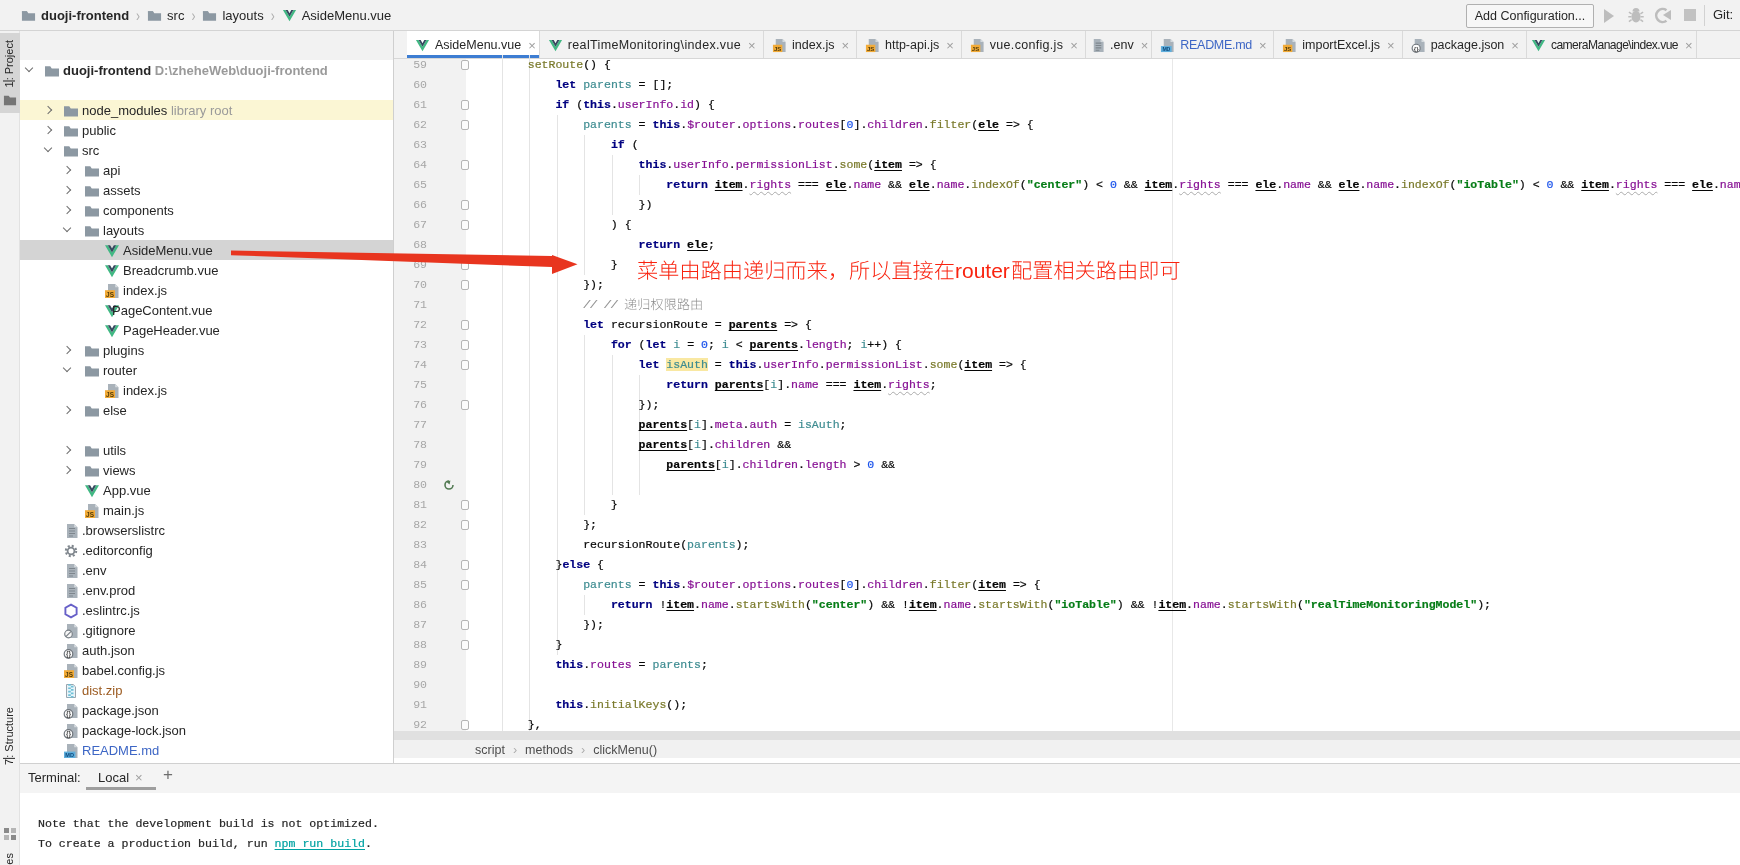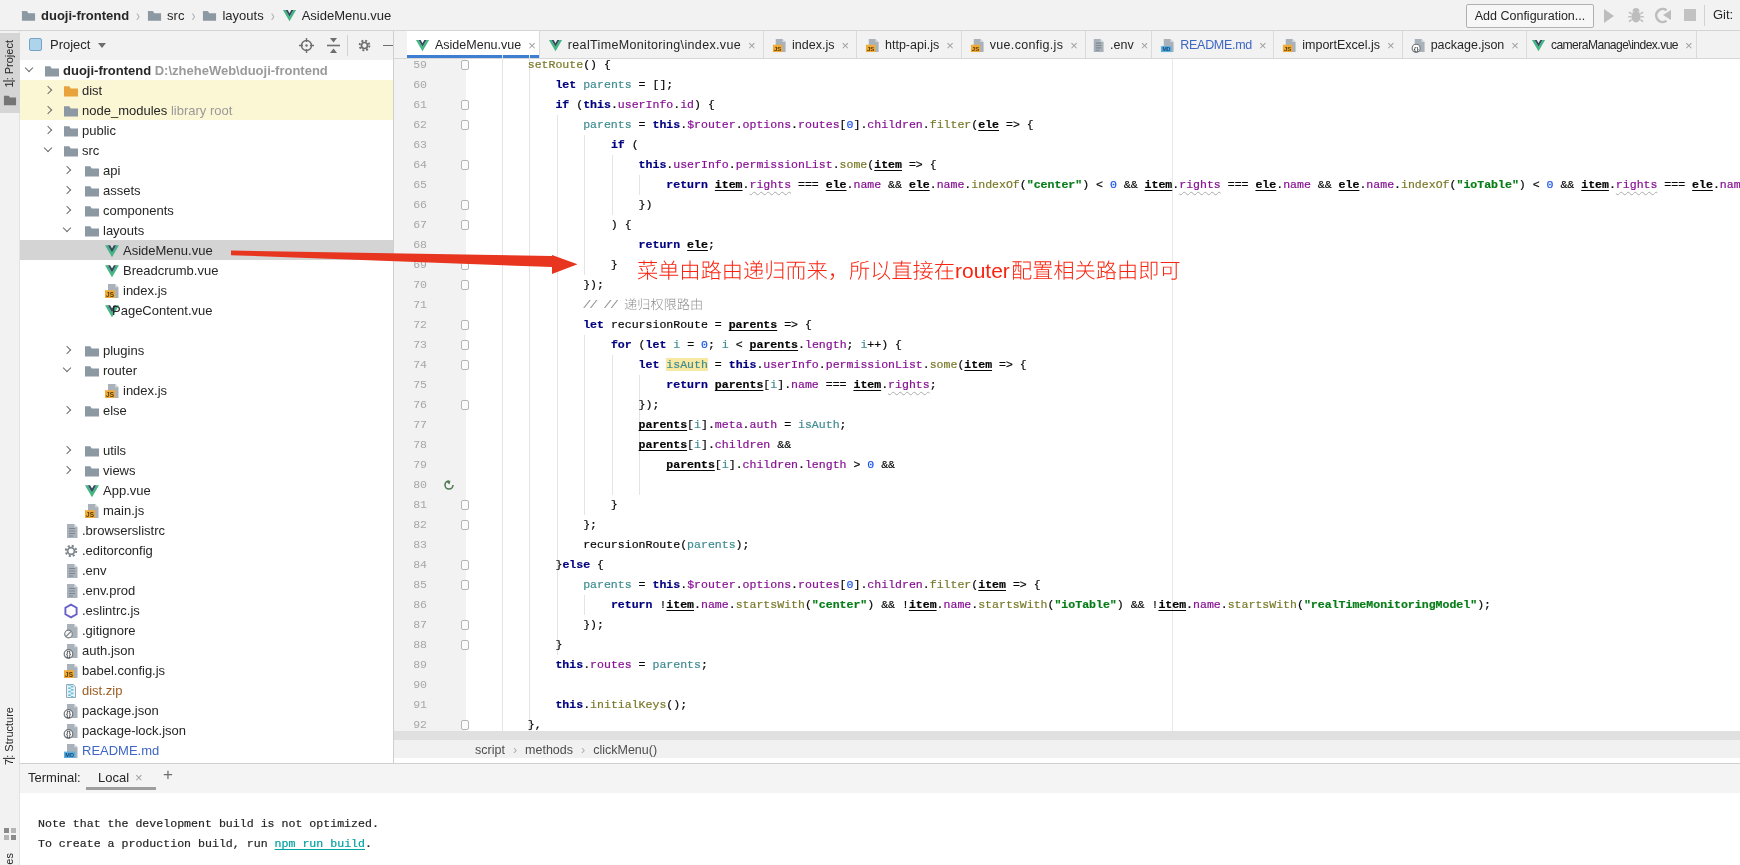--- a/index.html
+++ b/index.html
@@ -113,58 +113,29 @@
   <div class="vtext" style="top:676px"><span style="border-bottom:1px solid #262626">7</span>: Structure</div>
   <svg class="abs" style="left:4px;top:797px" width="12" height="12" viewBox="0 0 12 12">
         <rect x="0" y="0" width="5" height="5" fill="#8A8A8A"></rect>
         <rect x="7" y="0" width="5" height="5" fill="#B5B5B5"></rect>
         <rect x="0" y="7" width="5" height="5" fill="#B5B5B5"></rect>
         <rect x="7" y="7" width="5" height="5" fill="#8A8A8A"></rect>
       </svg>
   <div class="vtext" style="top:822px">es</div>
 </div>
 
-<div id="pheader">
-  <div class="abs" style="left:9px;top:7px;width:13px;height:13px;background:#AED4EC;border:1px solid #74A5C8;border-radius:2px"></div>
-  <div class="abs" style="left:30px;top:6px">Project</div>
-  <div class="abs" style="left:78px;top:12px;width:0;height:0;border-left:4px solid transparent;border-right:4px solid transparent;border-top:5px solid #6E6E6E"></div>
-  <svg class="abs" style="left:279px;top:7px" width="15" height="15" viewBox="0 0 15 15">
-        <circle cx="7.5" cy="7.5" r="5" fill="none" stroke="#6E6E6E" stroke-width="1.4"></circle>
-        <path stroke="#6E6E6E" stroke-width="1.4" d="M7.5 0v4M7.5 11v4M0 7.5h4M11 7.5h4"></path>
-        <circle cx="7.5" cy="7.5" r="1.2" fill="#6E6E6E"></circle>
-      </svg>
-  <svg class="abs" style="left:306px;top:7px" width="15" height="15" viewBox="0 0 15 15">
-        <path fill="#6E6E6E" d="M4 0h7l-3.5 4.5Z"></path>
-        <rect x="1" y="6.7" width="13" height="1.6" fill="#6E6E6E"></rect>
-        <path fill="#6E6E6E" d="M4 15h7L7.5 10.5Z"></path>
-      </svg>
-  <div class="abs" style="left:327px;top:4px;width:1px;height:21px;background:#D2D2D2"></div>
-  <svg class="abs" style="left:337px;top:7px" width="15" height="15" viewBox="0 0 16 16">
-        <circle cx="8" cy="8" r="5.2" fill="none" stroke="#6E6E6E" stroke-width="2" stroke-dasharray="2.05 2.05"></circle>
-        <circle cx="8" cy="8" r="3.2" fill="none" stroke="#6E6E6E" stroke-width="1.8"></circle>
-      </svg>
-  <div class="abs" style="left:363px;top:13.5px;width:11px;height:1.8px;background:#6E6E6E"></div>
-</div>
 <div id="ptree">
       <div class="trow" style="top:0px;text-align:right;">
         <span class="chev down" style="left:6px"></span>
         <span class="ticon" style="left:24px"><svg class="fi" viewBox="0 0 16 16">
             <path fill="#8C98A2" d="M1 3.5h5.2l1.6 2H15v8H1Z"></path>
             <path fill="#8C98A2" d="M1 3.5h5.2l1 1.3H1Z"></path>
           </svg></span>
         <span class="tname" style="left:43px;font-weight:bold;">duoji-frontend<span class="tsuf"> D:\zheheWeb\duoji-frontend</span></span>
       </div>
-      <div class="trow" style="top:20px;background:#FBF6D4;">
-        <span class="chev right" style="left:25px"></span>
-        <span class="ticon" style="left:43px"><svg class="fi" viewBox="0 0 16 16">
-            <path fill="#E9A33C" d="M1 3.5h5.2l1.6 2H15v8H1Z"></path>
-            <path fill="#E9A33C" d="M1 3.5h5.2l1 1.3H1Z"></path>
-          </svg></span>
-        <span class="tname" style="left:62px;">dist</span>
-      </div>
       <div class="trow" style="top:40px;background:#FBF6D4;">
         <span class="chev right" style="left:25px"></span>
         <span class="ticon" style="left:43px"><svg class="fi" viewBox="0 0 16 16">
             <path fill="#8C98A2" d="M1 3.5h5.2l1.6 2H15v8H1Z"></path>
             <path fill="#8C98A2" d="M1 3.5h5.2l1 1.3H1Z"></path>
           </svg></span>
         <span class="tname" style="left:62px;">node_modules<span class="tsuf"> library root</span></span>
       </div>
       <div class="trow" style="top:60px;">
         <span class="chev right" style="left:25px"></span>
@@ -236,20 +207,27 @@
             <text x="6" y="13.6" font-size="6.4" font-weight="bold" fill="#4F3A08" text-anchor="middle" font-family="Liberation Sans">JS</text>
           </svg></span>
         <span class="tname" style="left:103px;">index.js</span>
       </div>
       <div class="trow" style="top:240px;">
         <span class="ticon" style="left:84px"><svg class="fi" viewBox="0 0 16 16">
             <path fill="#41B883" d="M1 2.2 8 14.2 15 2.2h-2.8L8 9.4 3.8 2.2Z"></path>
             <path fill="#35495E" d="M3.8 2.2 8 9.4l4.2-7.2H9.9L8 5.5 6.1 2.2Z"></path>
           </svg></span>
         <span class="tname" style="left:92px;">PageContent.vue</span>
+      </div>
+      <div class="trow" style="top:260px;">
+        <span class="ticon" style="left:84px"><svg class="fi" viewBox="0 0 16 16">
+            <path fill="#41B883" d="M1 2.2 8 14.2 15 2.2h-2.8L8 9.4 3.8 2.2Z"></path>
+            <path fill="#35495E" d="M3.8 2.2 8 9.4l4.2-7.2H9.9L8 5.5 6.1 2.2Z"></path>
+          </svg></span>
+        <span class="tname" style="left:103px;">PageHeader.vue</span>
       </div>
       <div class="trow" style="top:280px;">
         <span class="chev right" style="left:44px"></span>
         <span class="ticon" style="left:64px"><svg class="fi" viewBox="0 0 16 16">
             <path fill="#8C98A2" d="M1 3.5h5.2l1.6 2H15v8H1Z"></path>
             <path fill="#8C98A2" d="M1 3.5h5.2l1 1.3H1Z"></path>
           </svg></span>
         <span class="tname" style="left:83px;">plugins</span>
       </div>
       <div class="trow" style="top:300px;">

